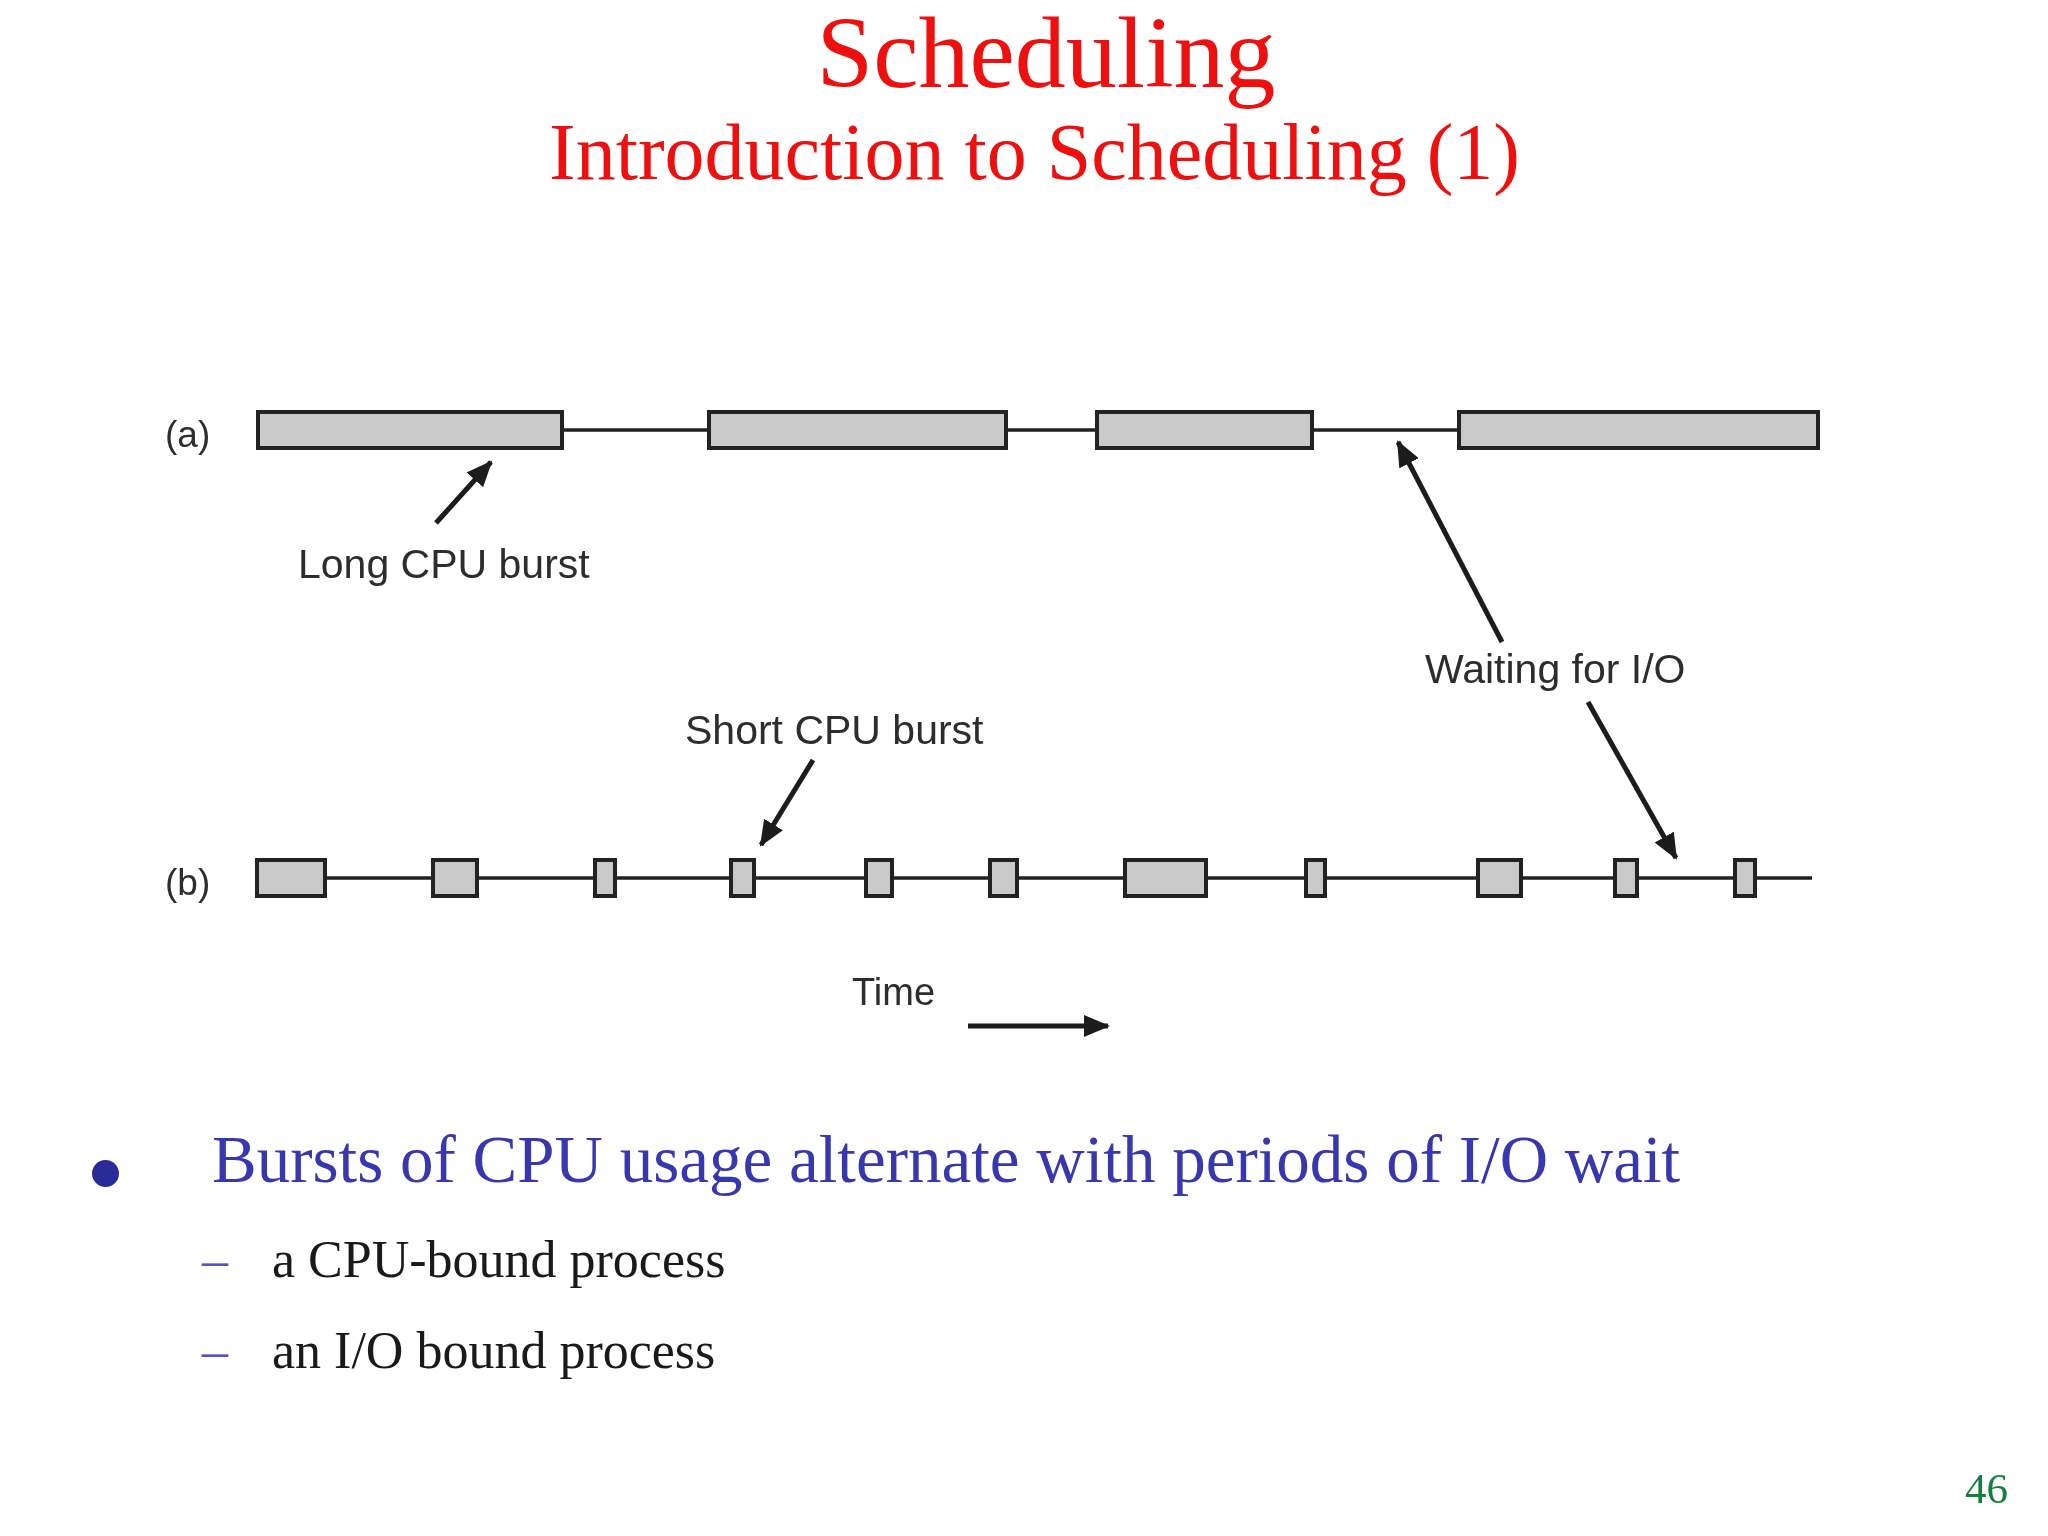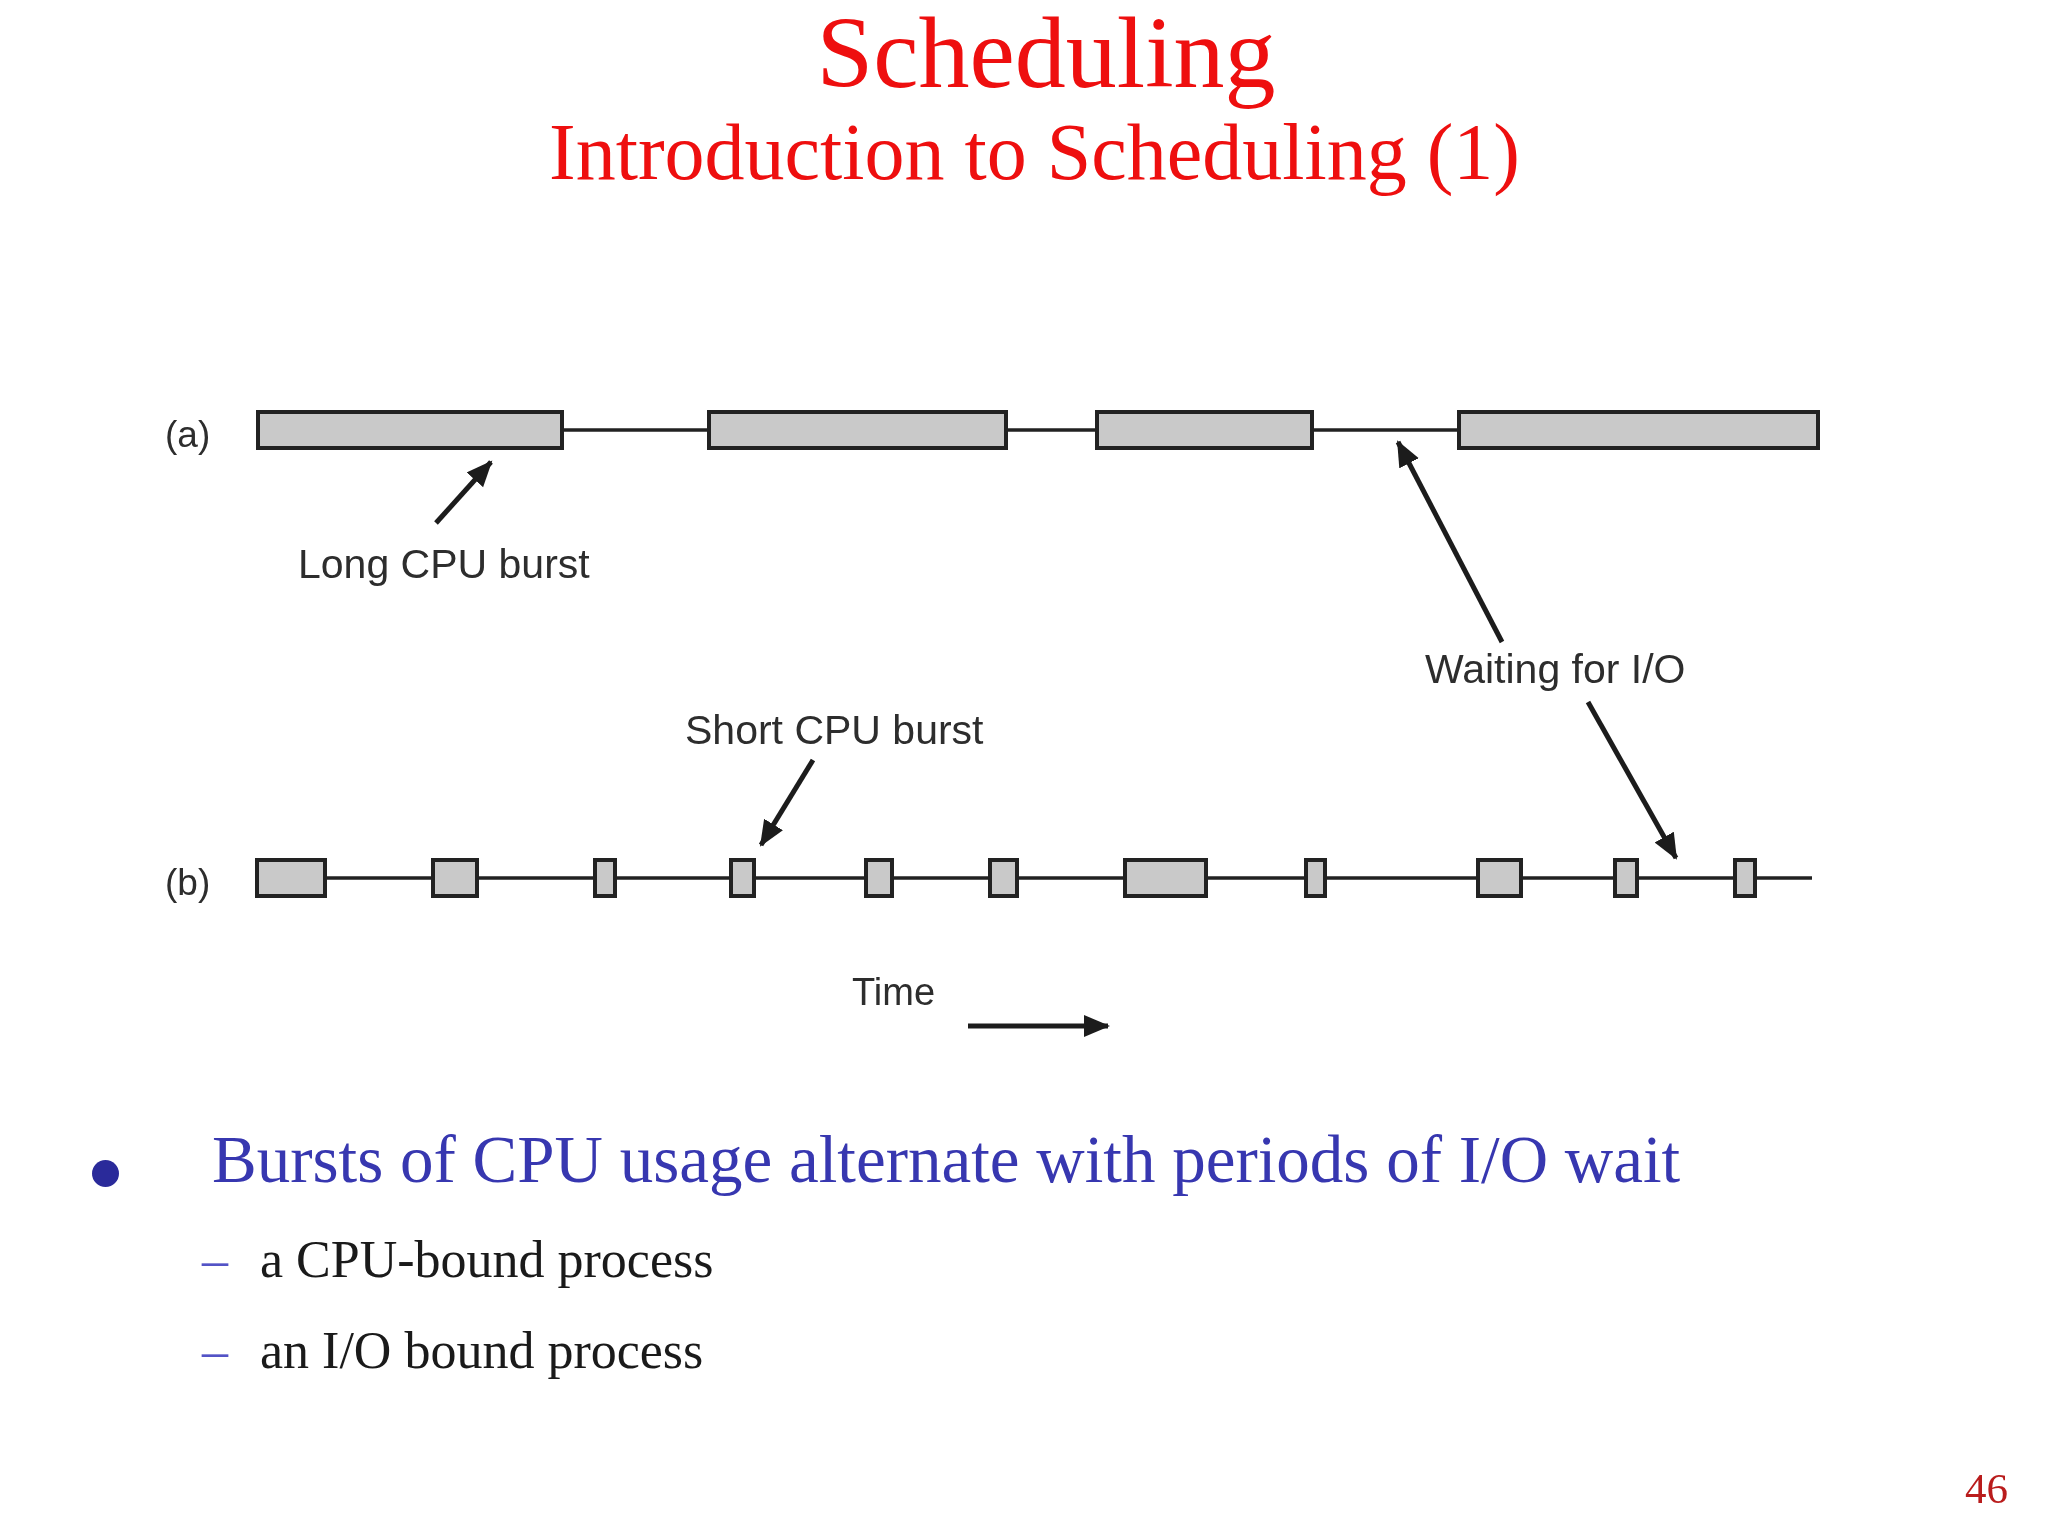--- a/index.html
+++ b/index.html
@@ -25,23 +25,23 @@
   .bullet-dot{
     width:27px;height:27px;border-radius:50%;flex:0 0 27px;
     margin:42px 58px 0 8px;
   }
   .main-bullet-text{font-size:67px;line-height:1.25;}
   .sub-bullets{margin:16px 0 0 0;padding:0;list-style:none;}
   .sub-bullets li{display:flex;align-items:baseline;margin-top:24px;}
   .sub-dash{
     font-size:52px;margin-left:118px;width:44px;flex:0 0 44px;
   }
-  .sub-text{font-size:52px;color:#1a1a1a;margin-left:14px;line-height:1.3;}
+  .sub-text{font-size:52px;color:#1a1a1a;margin-left:26px;line-height:1.3;}
   .page-number{
-    position:absolute;top:1464px;right:40px;font-size:43px;color:#b91c1c;
+    position:absolute;top:1464px;right:40px;font-size:43px;color:#15803d;
   }
 </style>
 </head>
 <body>
 
 <div class="title" style="color: rgb(238, 15, 15);">Scheduling</div>
 <div class="subtitle" style="color: rgb(238, 15, 15);">Introduction to Scheduling (1)</div>
 
 <svg class="figure-svg" viewBox="0 300 2048 800" xmlns="http://www.w3.org/2000/svg">
   <defs>

